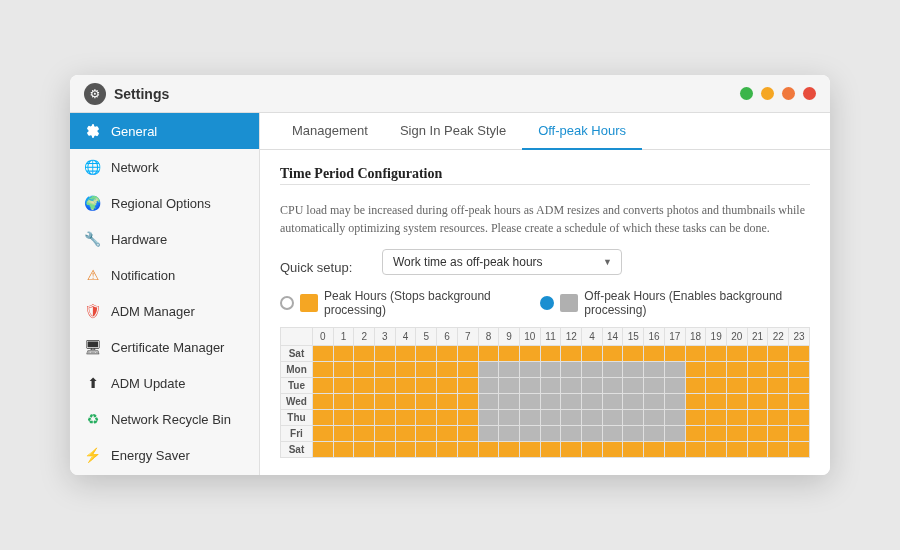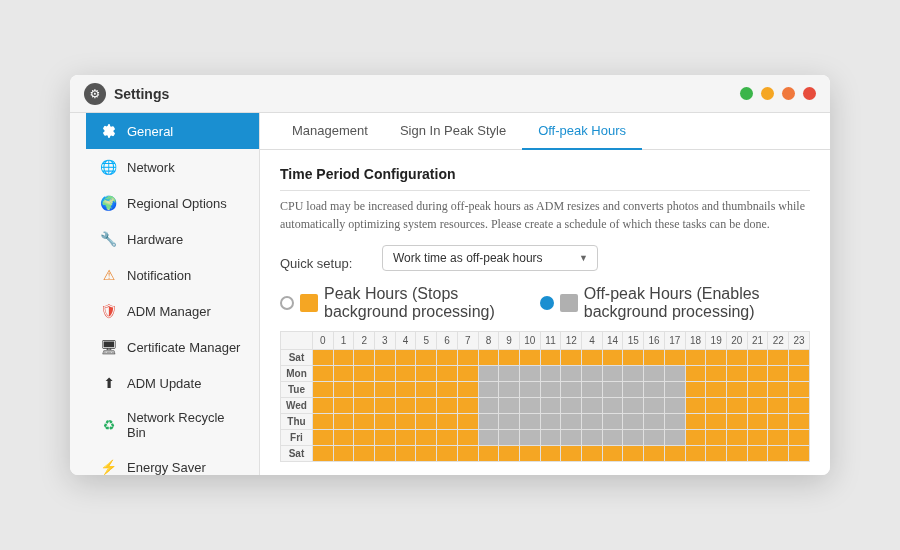--- a/index.html
+++ b/index.html
@@ -82,21 +82,20 @@
       flex-shrink: 0;
     }
     .sidebar-item {
       display: flex;
       align-items: center;
       gap: 9px;
       padding: 9px 14px;
       cursor: pointer;
       color: #333;
       font-size: 13px;
-      margin-left: 16px;
     }
     .sidebar-item.active {
       background: #1a8fd1;
       color: #fff;
     }
     .sidebar-item.active .sidebar-icon { color: #fff; }
     .sidebar-icon {
       width: 18px;
       height: 18px;
       display: flex;
@@ -133,23 +132,24 @@
     .panel-content {
       flex: 1;
       overflow-y: auto;
       padding: 16px 20px;
       background: #fff;
     }
     .section-title {
       font-size: 14px;
       font-weight: 700;
       color: #222;
-      margin-bottom: 6px;
-      padding-bottom: 8px;
+      margin-bottom: 16px;
+      padding-bottom: 2px;
       border-bottom: 1px solid #e0e0e0;
+      font-family: Liberation Serif, serif;
     }
     .section-desc {
       font-size: 12px;
       color: #666;
       line-height: 1.5;
       margin-bottom: 12px;
       font-family: Liberation Serif, serif;
     }
     .quick-setup-row {
       display: flex;
@@ -166,40 +166,40 @@
       position: relative;
       display: inline-block;
     }
     .select-wrapper select {
       border: 1px solid #ccc;
       border-radius: 4px;
       padding: 5px 28px 5px 10px;
       font-size: 12px;
       color: #333;
       background: #fff;
-      width: 216px;
+      width: 240px;
       appearance: none;
       cursor: pointer;
     }
     .select-wrapper::after {
       content: '▼';
       font-size: 9px;
       color: #666;
       position: absolute;
       right: 10px;
       top: 50%;
       transform: translateY(-50%);
       pointer-events: none;
     }
     .legend-row {
       display: flex;
       align-items: center;
       gap: 18px;
       margin-bottom: 10px;
-      font-size: 16px;
+      font-size: 12px;
       color: #444;
     }
     .legend-item {
       display: flex;
       align-items: center;
       gap: 6px;
     }
     .legend-radio {
       width: 14px;
       height: 14px;

